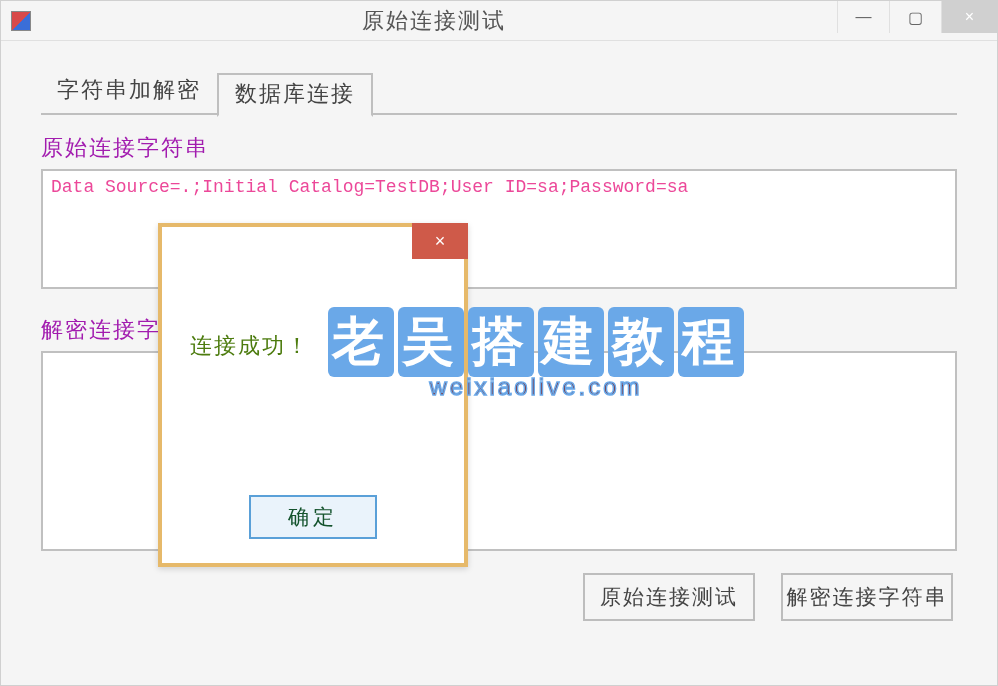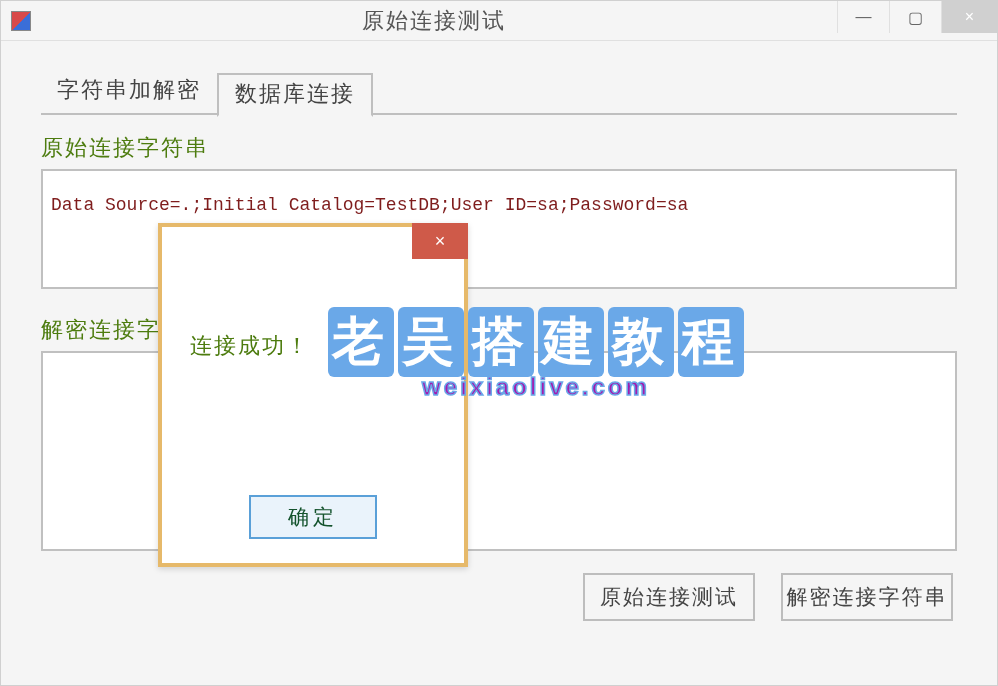--- a/index.html
+++ b/index.html
@@ -85,32 +85,32 @@
     padding-bottom: 8px;
     font-family: Liberation Mono, monospace;
   }
   .content {
     margin: 0 40px;
     border-top: 2px solid #bfbfbf;
     padding-top: 18px;
   }
   .field-label {
     font-size: 22px;
-    color: #4d7c0f;
+    color: #a21caf;
     letter-spacing: 2px;
     margin-bottom: 6px;
   }
   .textbox {
     width: 100%;
     border: 2px solid #c0c0c0;
     background: #fff;
     font-family: "Courier New", monospace;
     font-size: 18px;
-    color: #7f1d1d;
-    padding: 24px 8px;
+    color: #ec4899;
+    padding: 6px 8px;
     resize: none;
   }
   .textbox.tall1 { height: 120px; margin-bottom: 22px; }
   .textbox.tall2 { height: 200px; margin-bottom: 18px; }
   .button-row {
     display: flex;
     justify-content: flex-end;
     gap: 26px;
     padding-right: 4px;
     text-align: right;
@@ -201,22 +201,22 @@
     display: inline-block;
     background: #6aa8e8;
     color: #fff;
     -webkit-text-stroke: 0;
     border-radius: 6px;
     padding: 0 4px;
     margin: 0 2px;
   }
   .wm-line2 {
     font-size: 24px;
-    font-weight: bold;
-    color: #a21caf;
+    font-weight: normal;
+    color: #7f1d1d;
     -webkit-text-stroke: 1.5px #6aa8e8;
     letter-spacing: 3px;
     margin-top: -4px;
   }
 </style>
 </head>
 <body>
 
 <div class="window">
 

